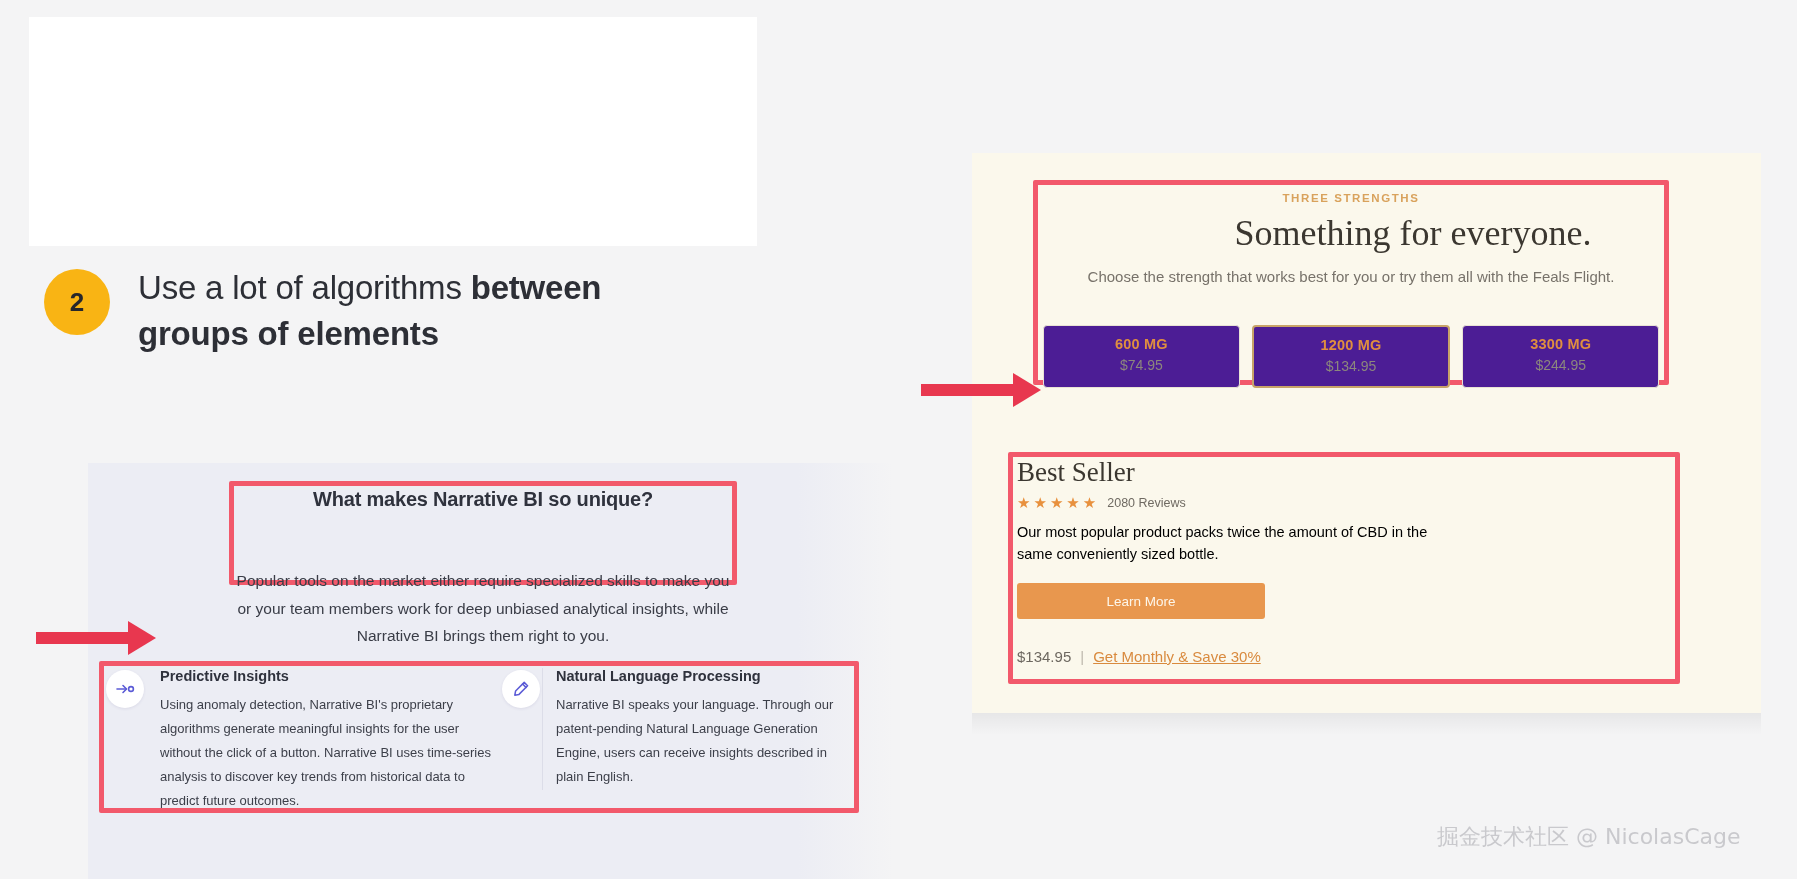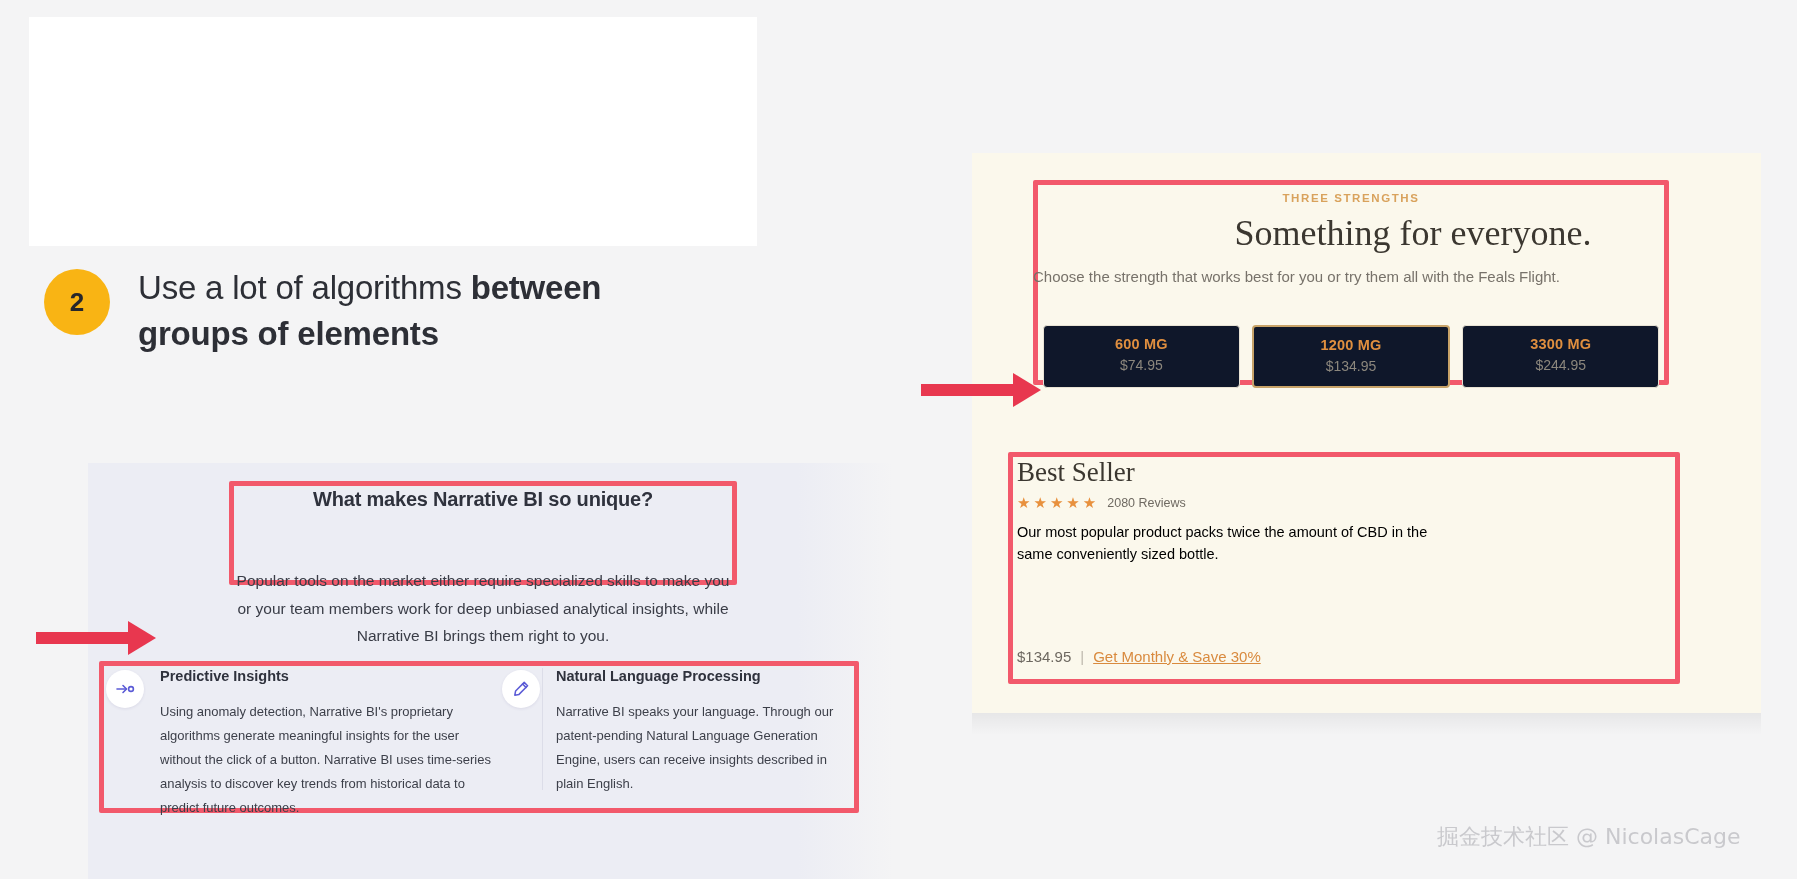--- a/index.html
+++ b/index.html
@@ -86,21 +86,21 @@
   .feature.left { width: 396px; }
   .feature.right { width: 350px; }
   .feat-icon {
     position: absolute; left: 0px; top: 2px;
     width: 38px; height: 38px; border-radius: 50%;
     background: #ffffff;
     display: flex; align-items: center; justify-content: center;
     box-shadow: 0 1px 3px rgba(70,60,130,0.10);
   }
   .feat-title {
-    font-size: 14.5px; font-weight: 700; color: #2f323d; margin-bottom: 16px;
+    font-size: 14.5px; font-weight: 700; color: #2f323d; margin-bottom: 9px;
   }
   .feat-body {
     font-size: 13px; line-height: 1.85; color: #3c3f49;
   }
   .feat-divider {
     position: absolute; left: 542px; top: 668px;
     width: 1px; height: 122px; background: #dcdde8;
   }
 
   
@@ -143,28 +143,28 @@
     text-align: center; font-size: 11.5px; font-weight: 700;
     letter-spacing: 1.6px; color: #D9A25C;
   }
   .feals-title {
     position: absolute; left: 1033px; top: 212px; width: 760px;
     text-align: center; font-family: "Liberation Serif", serif;
     font-size: 36px; color: #3b3730; font-weight: 400;
   }
   .feals-sub {
     position: absolute; left: 1033px; top: 265px; width: 636px;
-    font-size: 15px; line-height: 1.55; color: #77726a;
+    text-align: center; font-size: 15px; line-height: 1.55; color: #77726a;
   }
   .strength-cards {
     position: absolute; left: 1043px; top: 325px;
     width: 616px; display: flex; gap: 12px;
   }
   .strength-card {
-    flex: 1; background: #0f172a; border: 1px solid #e9e3d4;
+    flex: 1; background: #4c1d95; border: 1px solid #e9e3d4;
     border-radius: 4px; padding: 10px 4px 12px; text-align: center;
   }
   .strength-card.selected { border: 2px solid #C8A368; }
   .sc-mg {
     font-size: 14.5px; font-weight: 700; color: #E08F3F; margin-bottom: 5px;
     letter-spacing: 0.2px;
   }
   .sc-price { font-size: 14px; color: #8c877d; }
 
   
@@ -300,20 +300,21 @@
     <div class="head"></div>
   </div>
 
   <div class="hl-bestseller-box"></div>
   <div class="bs-title">Best Seller</div>
   <div class="bs-rating">
     <span class="stars">★★★★★</span>
     <span class="rev-count">2080 Reviews</span>
   </div>
   <div class="bs-desc">Our most popular product packs twice the amount of CBD in the same conveniently sized bottle.</div>
+  <button class="learn-more">Learn More</button>
   <div class="price-row">
     <span>$134.95</span>
     <span class="sep">|</span>
     <span class="link">Get Monthly &amp; Save 30%</span>
   </div>
 
   <div class="watermark">掘金技术社区 @ NicolasCage</div>
 </div>
 
 </body></html>

